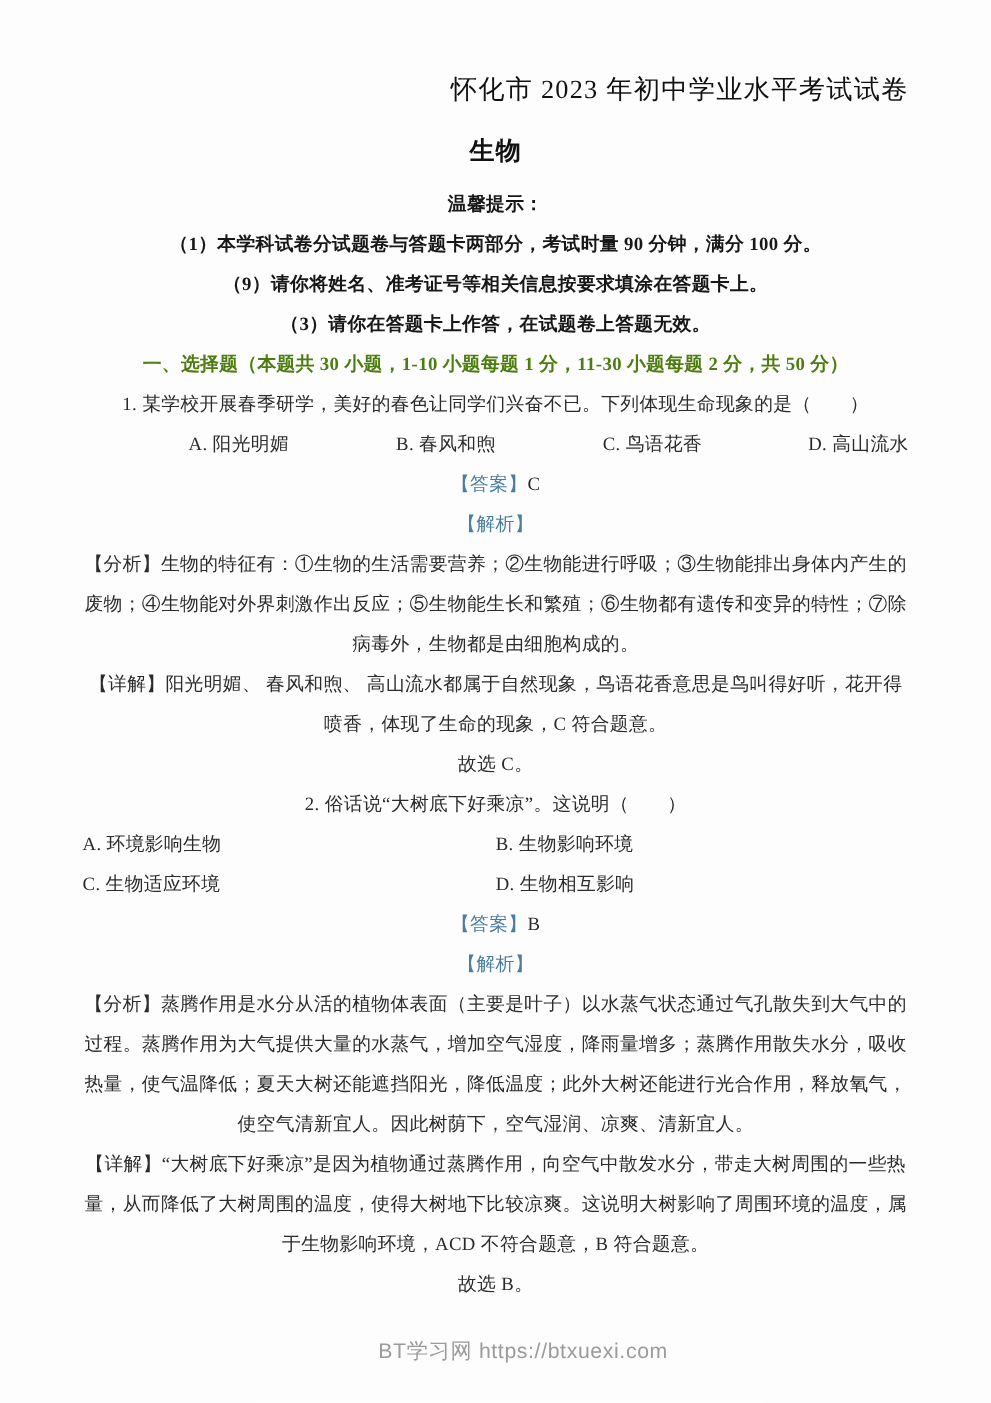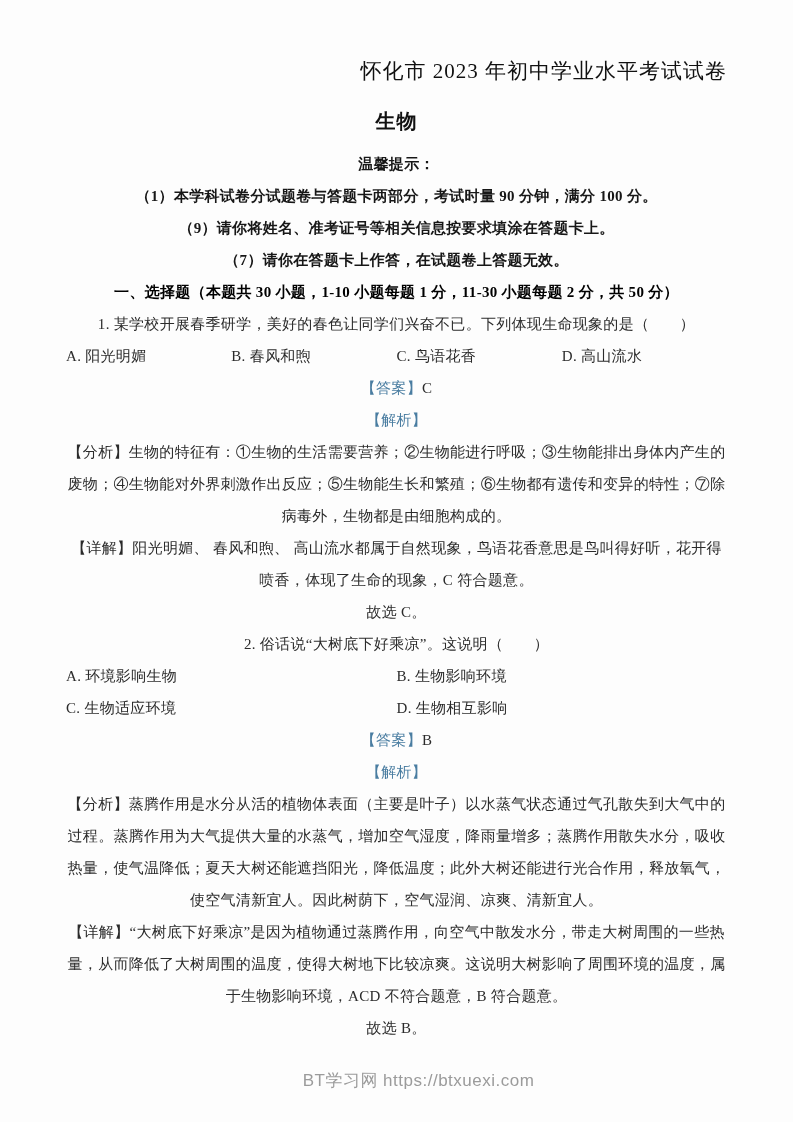--- a/index.html
+++ b/index.html
@@ -18,24 +18,24 @@
   .page p { margin: 0; font-size: 15px; line-height: 32px; letter-spacing: 0.3px; text-align: center; }
   .title {
     font-size: 21px; font-weight: normal; text-align: right;
     color: #111; margin: 0 0 20px 0; line-height: 30px; letter-spacing: 1px;
   }
   .subject {
     font-size: 20px; font-weight: bold; text-align: center;
     color: #111; margin: 0 0 12px 0; line-height: 30px; letter-spacing: 1px;
   }
   .bold { font-weight: bold; color: #171717; font-size: 15.5px; }
-  .section-header { font-weight: bold; color: #000000; font-size: 16px; }
+  .section-header { font-weight: bold; color: #4d7c0f; font-size: 16px; }
   .opts { display: flex; flex-wrap: wrap; }
   .opt { font-size: 15px; line-height: 32px; letter-spacing: 0.3px; }
-  .cols4 .opt { width: 25%; }
+  .cols4 .opt { width: 25%; text-align: right; }
   .cols2 .opt { width: 50%; }
   .blue { color: #4a7da1; }
   .just { text-align: justify; }
   .footer {
     position: absolute; left: 0; right: 0; bottom: 30px;
     text-align: center; color: #9b9b9b;
     font-family: "Liberation Sans", "DejaVu Sans", sans-serif;
     font-size: 17px; letter-spacing: 0.5px; padding-left: 44px;
   }
 </style>
@@ -43,21 +43,21 @@
 <body>
 
 <div class="page">
 
   <h1 class="title">怀化市 2023 年初中学业水平考试试卷</h1>
   <h2 class="subject">生物</h2>
 
   <p class="bold">温馨提示：</p>
   <p class="bold">（1）本学科试卷分试题卷与答题卡两部分，考试时量 90 分钟，满分 100 分。</p>
   <p class="bold">（9）请你将姓名、准考证号等相关信息按要求填涂在答题卡上。</p>
-  <p class="bold">（7）请你在答题卡上作答，在试题卷上答题无效。</p>
+  <p class="bold">（3）请你在答题卡上作答，在试题卷上答题无效。</p>
 
   <p class="section-header">一、选择题（本题共 30 小题，1-10 小题每题 1 分，11-30 小题每题 2 分，共 50 分）</p>
 
   <div>
     <p>1. 某学校开展春季研学，美好的春色让同学们兴奋不已。下列体现生命现象的是（　　）</p>
     <div class="opts cols4">
       <span class="opt">A. 阳光明媚</span>
       <span class="opt">B. 春风和煦</span>
       <span class="opt">C. 鸟语花香</span>
       <span class="opt">D. 高山流水</span>

